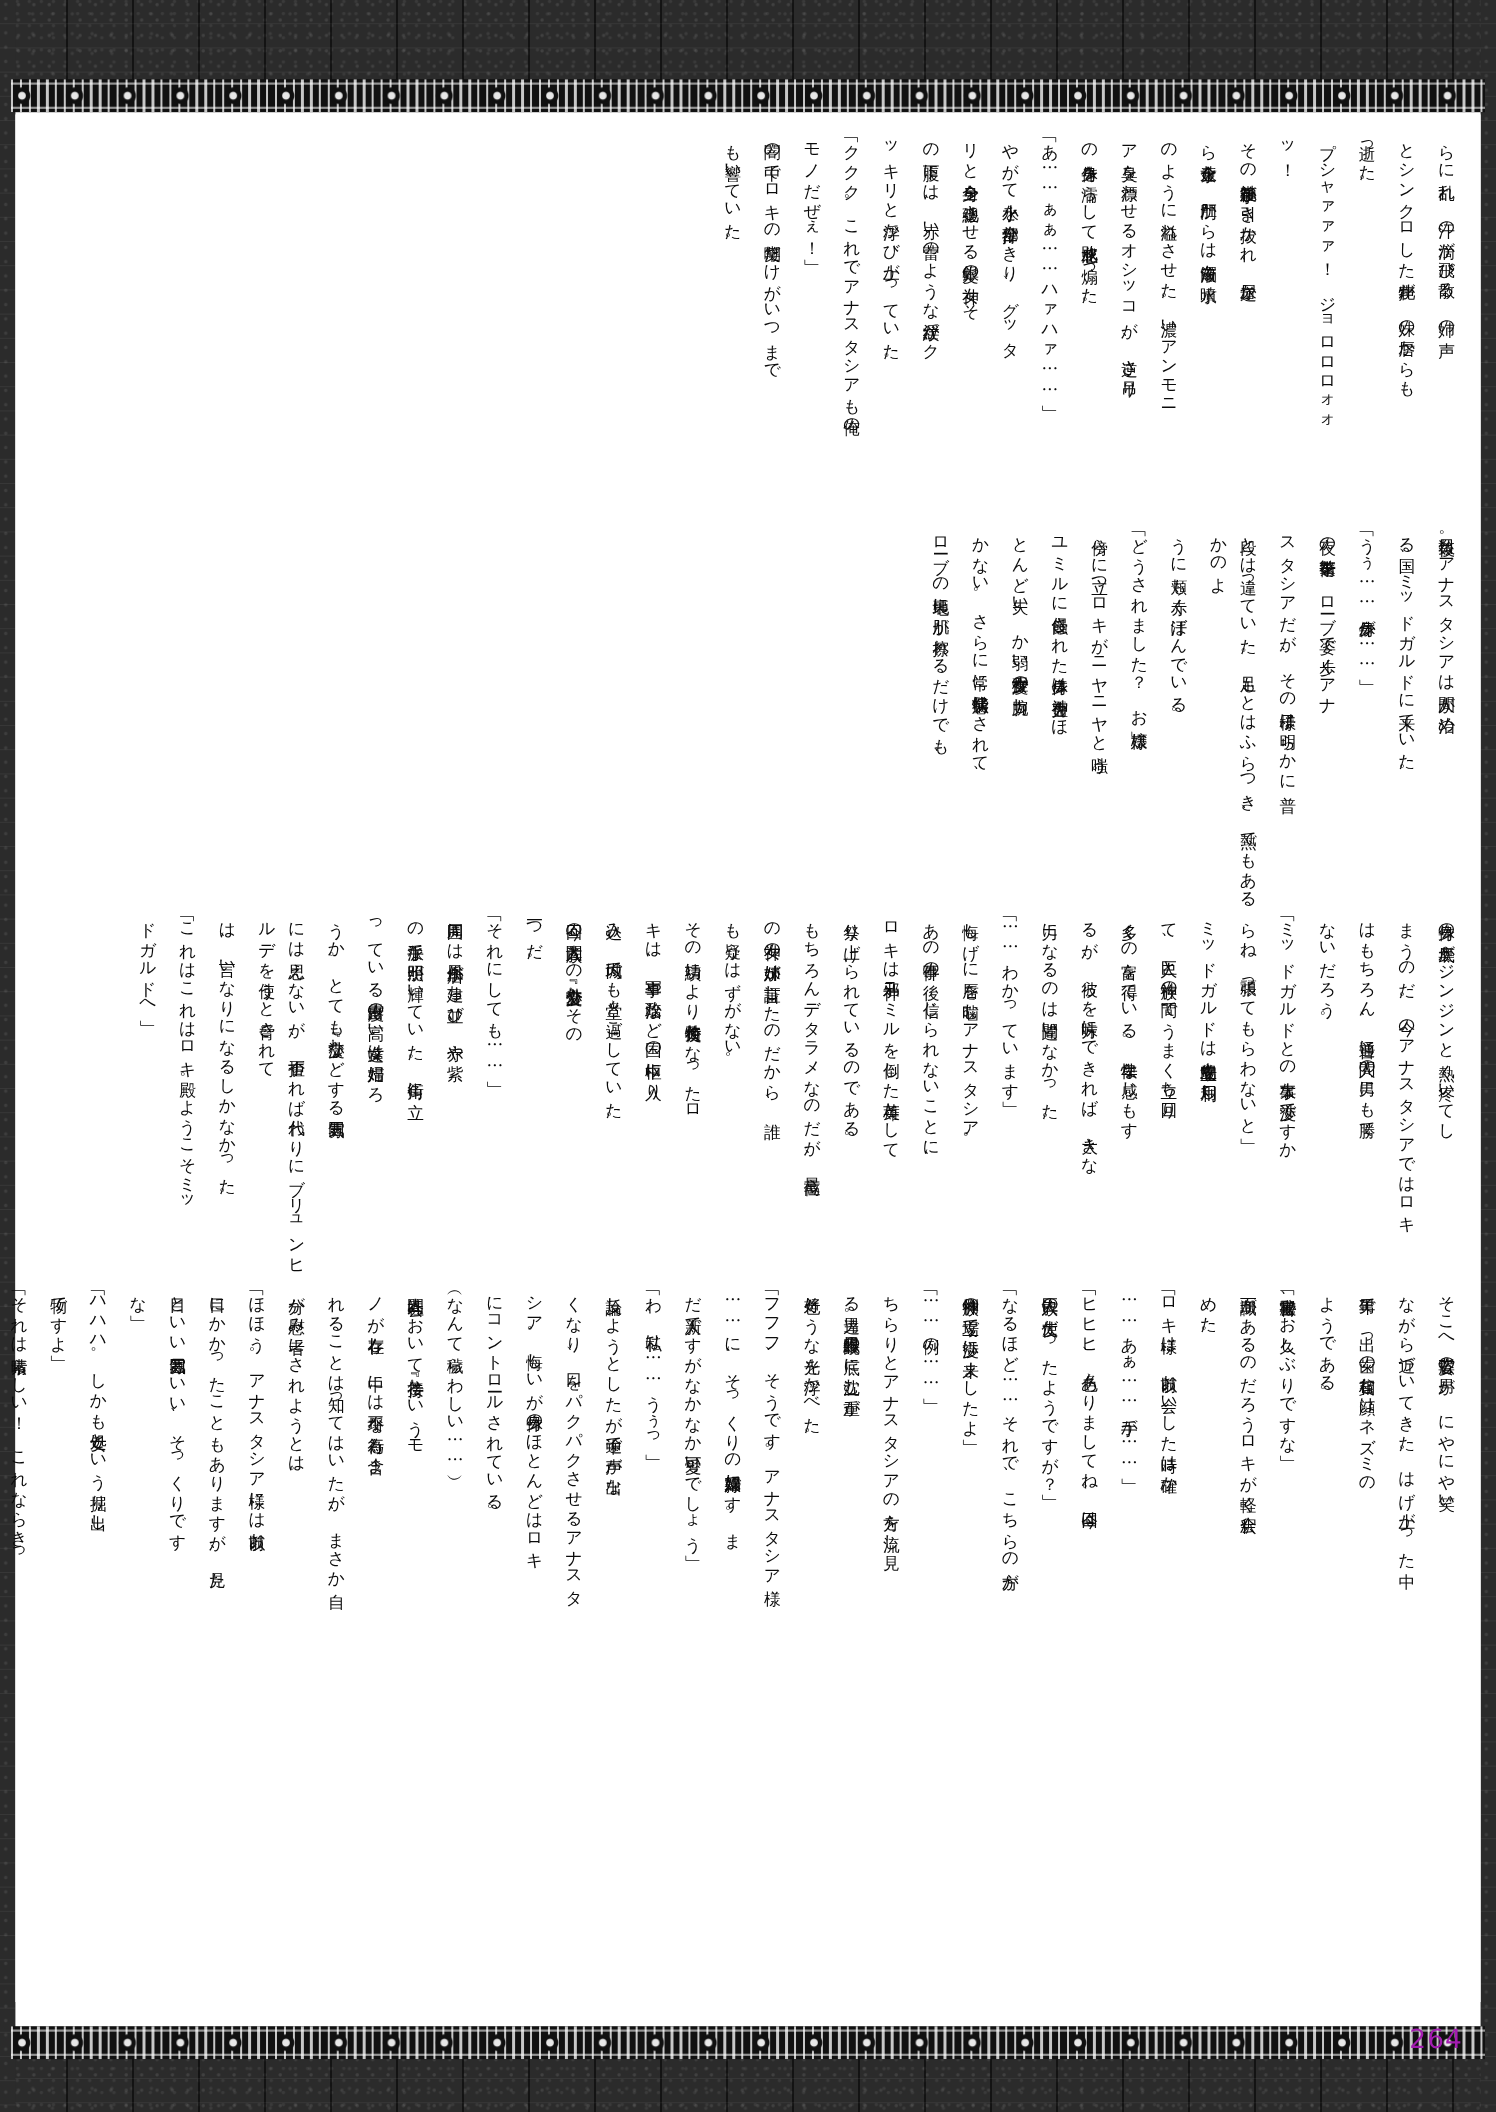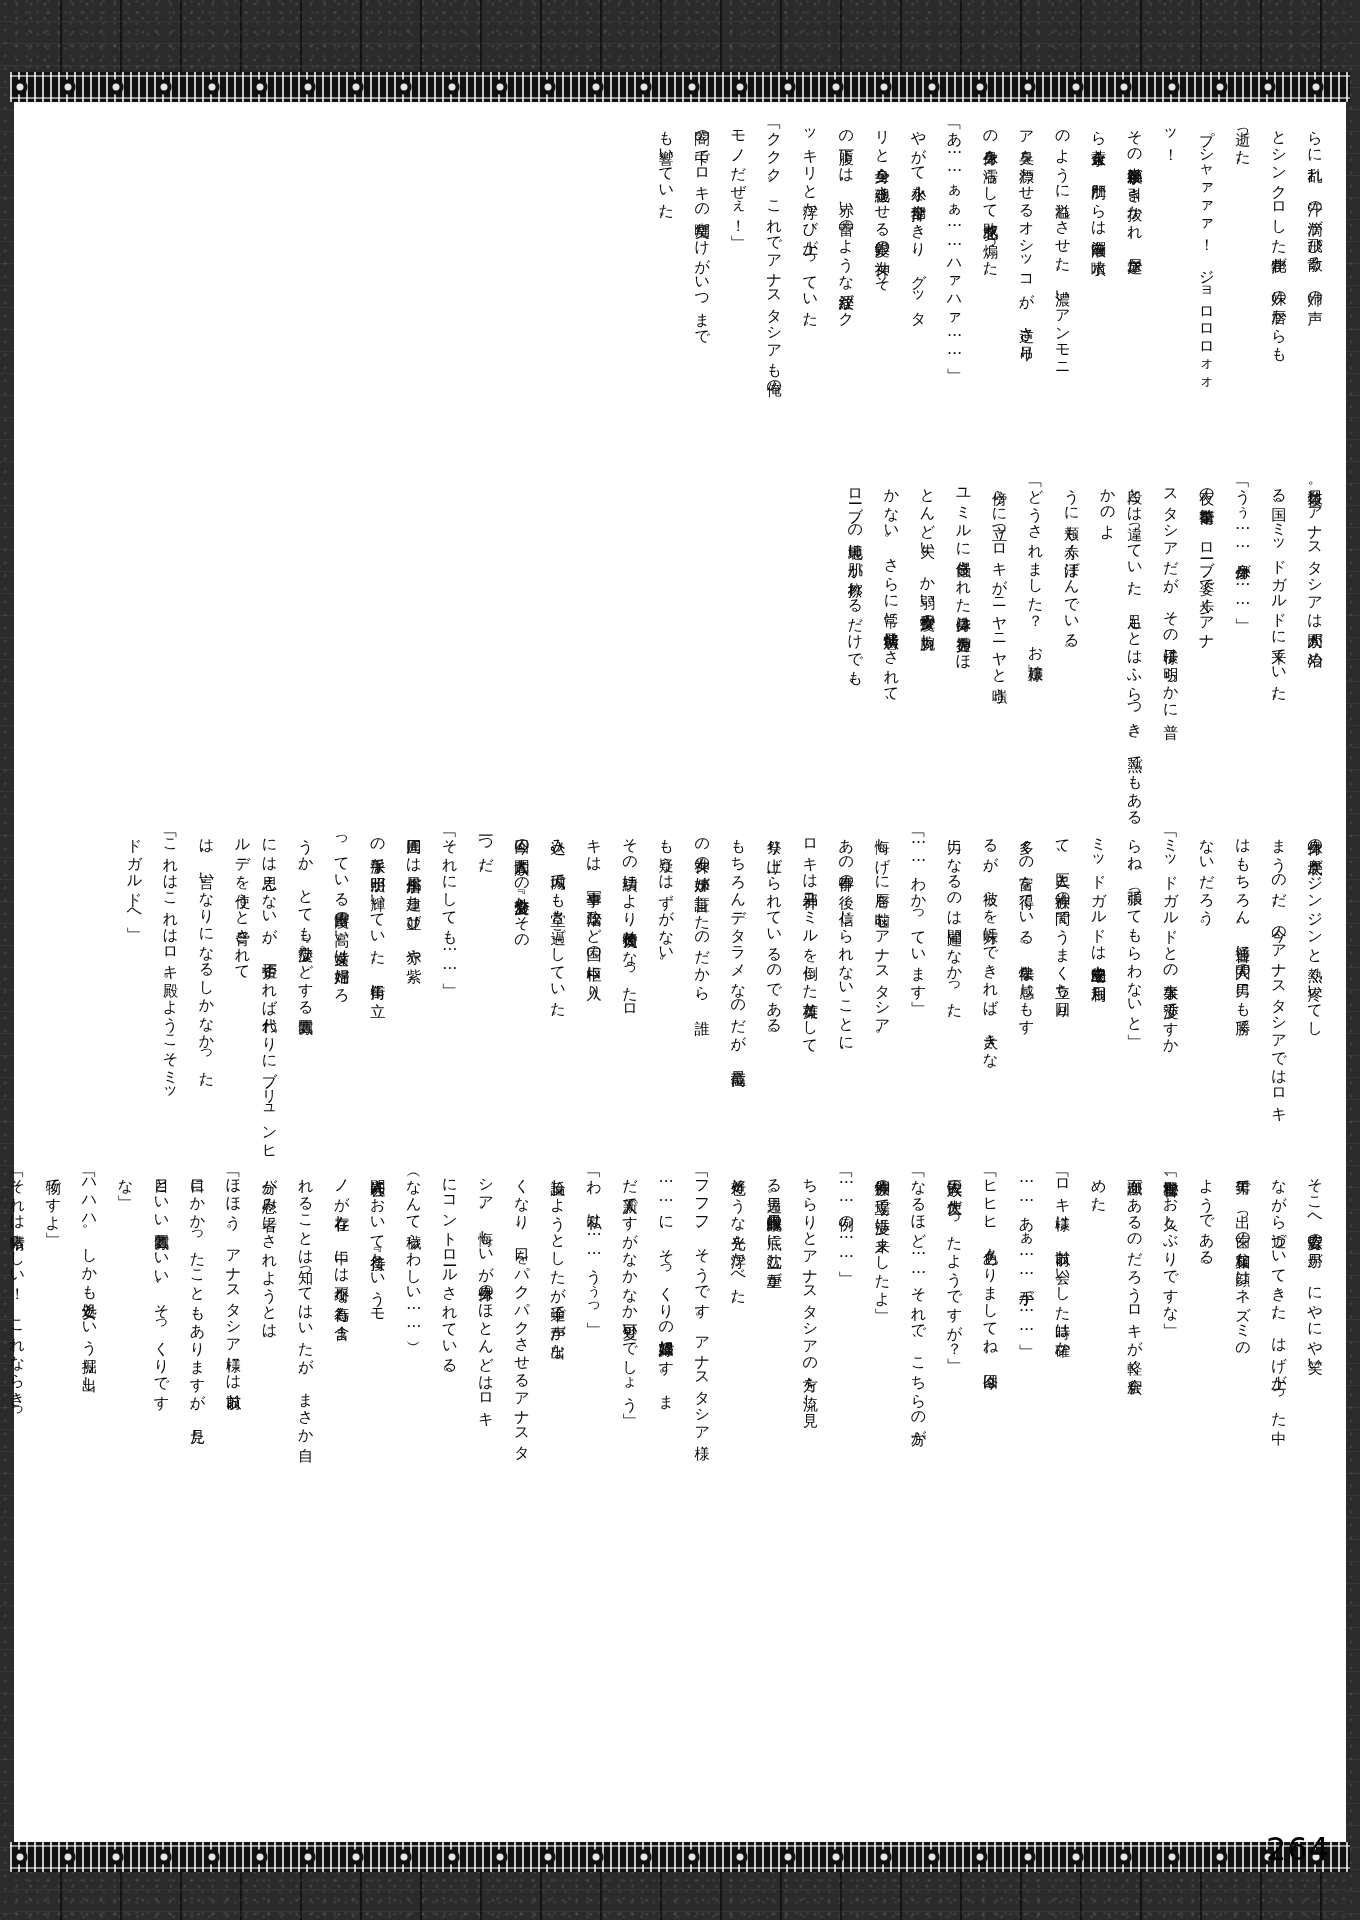--- a/index.html
+++ b/index.html
@@ -116,22 +116,22 @@
   .band .vcol {
     height: 100%;
     margin-left: 9px;
   }
 
   
   .page-number {
     position: absolute;
     right: 30px;
     bottom: 52px;
-    color: #000000;
-    font-size: 32px;
+    color: #a21caf;
+    font-size: 24px;
     font-family: "DejaVu Sans", sans-serif;
     letter-spacing: 1px;
   }
 </style>
 </head>
 <body>
 
 <div class="page">
 
   <div class="brick brick-top"></div>

